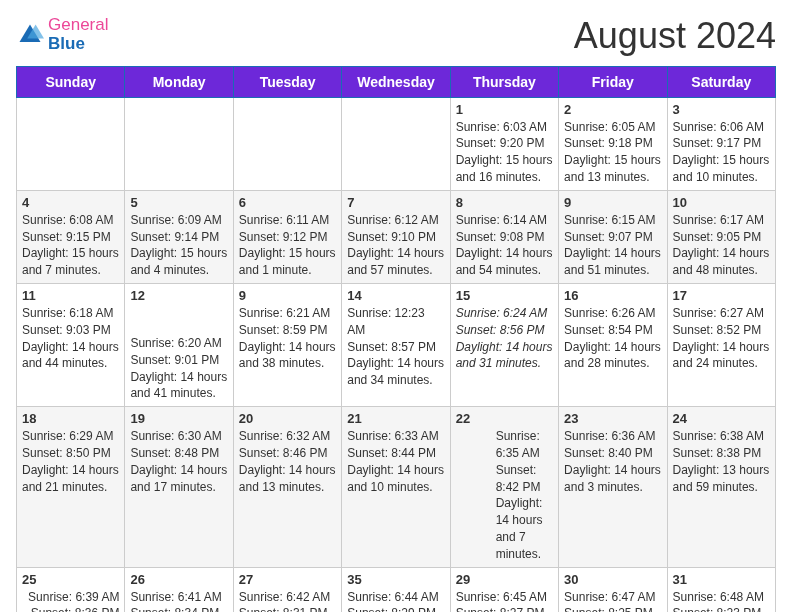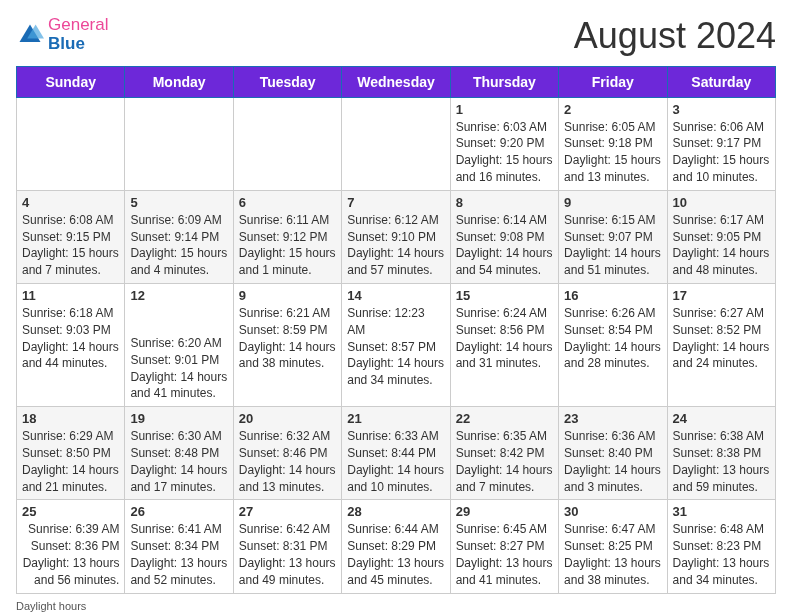--- a/index.html
+++ b/index.html
@@ -219,21 +219,21 @@
         </td>
         <td>
           <span class="day-number">14</span>
           <div class="day-info" style="white-space: pre-line;">Sunrise: 12:23 AM
 Sunset: 8:57 PM
 Daylight: 14 hours
 and 34 minutes.</div>
         </td>
         <td>
           <span class="day-number">15</span>
-          <div class="day-info" style="white-space: pre-line;">Sunrise: 6:24 AM
+          <div class="day-info" style="white-space: pre-line; font-style: italic;">Sunrise: 6:24 AM
 Sunset: 8:56 PM
 Daylight: 14 hours
 and 31 minutes.</div>
         </td>
         <td>
           <span class="day-number">16</span>
           <div class="day-info" style="white-space: pre-line;">Sunrise: 6:26 AM
 Sunset: 8:54 PM
 Daylight: 14 hours
 and 28 minutes.</div>
@@ -270,21 +270,21 @@
         </td>
         <td>
           <span class="day-number">21</span>
           <div class="day-info" style="white-space: pre-line;">Sunrise: 6:33 AM
 Sunset: 8:44 PM
 Daylight: 14 hours
 and 10 minutes.</div>
         </td>
         <td>
           <span class="day-number">22</span>
-          <div class="day-info" style="white-space: pre-line;">Sunrise: 6:35 AM
+          <div class="day-info" style="white-space: pre-line; margin-left: 40px;">Sunrise: 6:35 AM
 Sunset: 8:42 PM
 Daylight: 14 hours
 and 7 minutes.</div>
         </td>
         <td>
           <span class="day-number">23</span>
           <div class="day-info" style="white-space: pre-line;">Sunrise: 6:36 AM
 Sunset: 8:40 PM
 Daylight: 14 hours
 and 3 minutes.</div>
@@ -313,21 +313,21 @@
 and 52 minutes.</div>
         </td>
         <td>
           <span class="day-number">27</span>
           <div class="day-info" style="white-space: pre-line;">Sunrise: 6:42 AM
 Sunset: 8:31 PM
 Daylight: 13 hours
 and 49 minutes.</div>
         </td>
         <td>
-          <span class="day-number">28</span>
+          <span class="day-number">35</span>
           <div class="day-info" style="white-space: pre-line;">Sunrise: 6:44 AM
 Sunset: 8:29 PM
 Daylight: 13 hours
 and 45 minutes.</div>
         </td>
         <td>
           <span class="day-number">29</span>
           <div class="day-info" style="white-space: pre-line;">Sunrise: 6:45 AM
 Sunset: 8:27 PM
 Daylight: 13 hours

